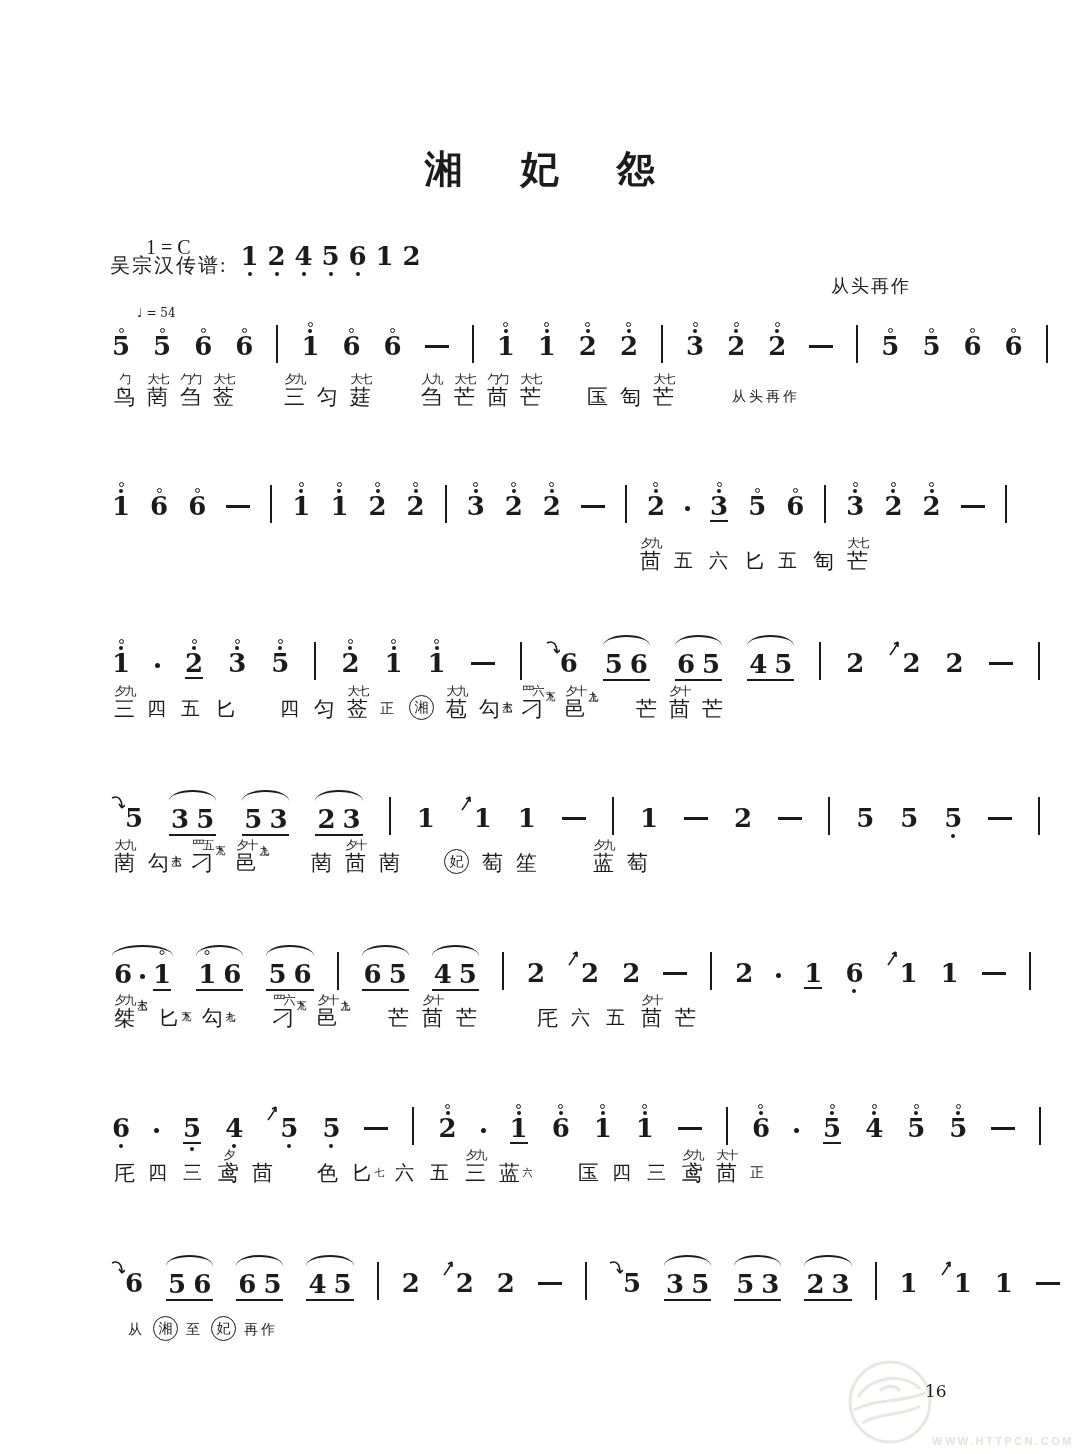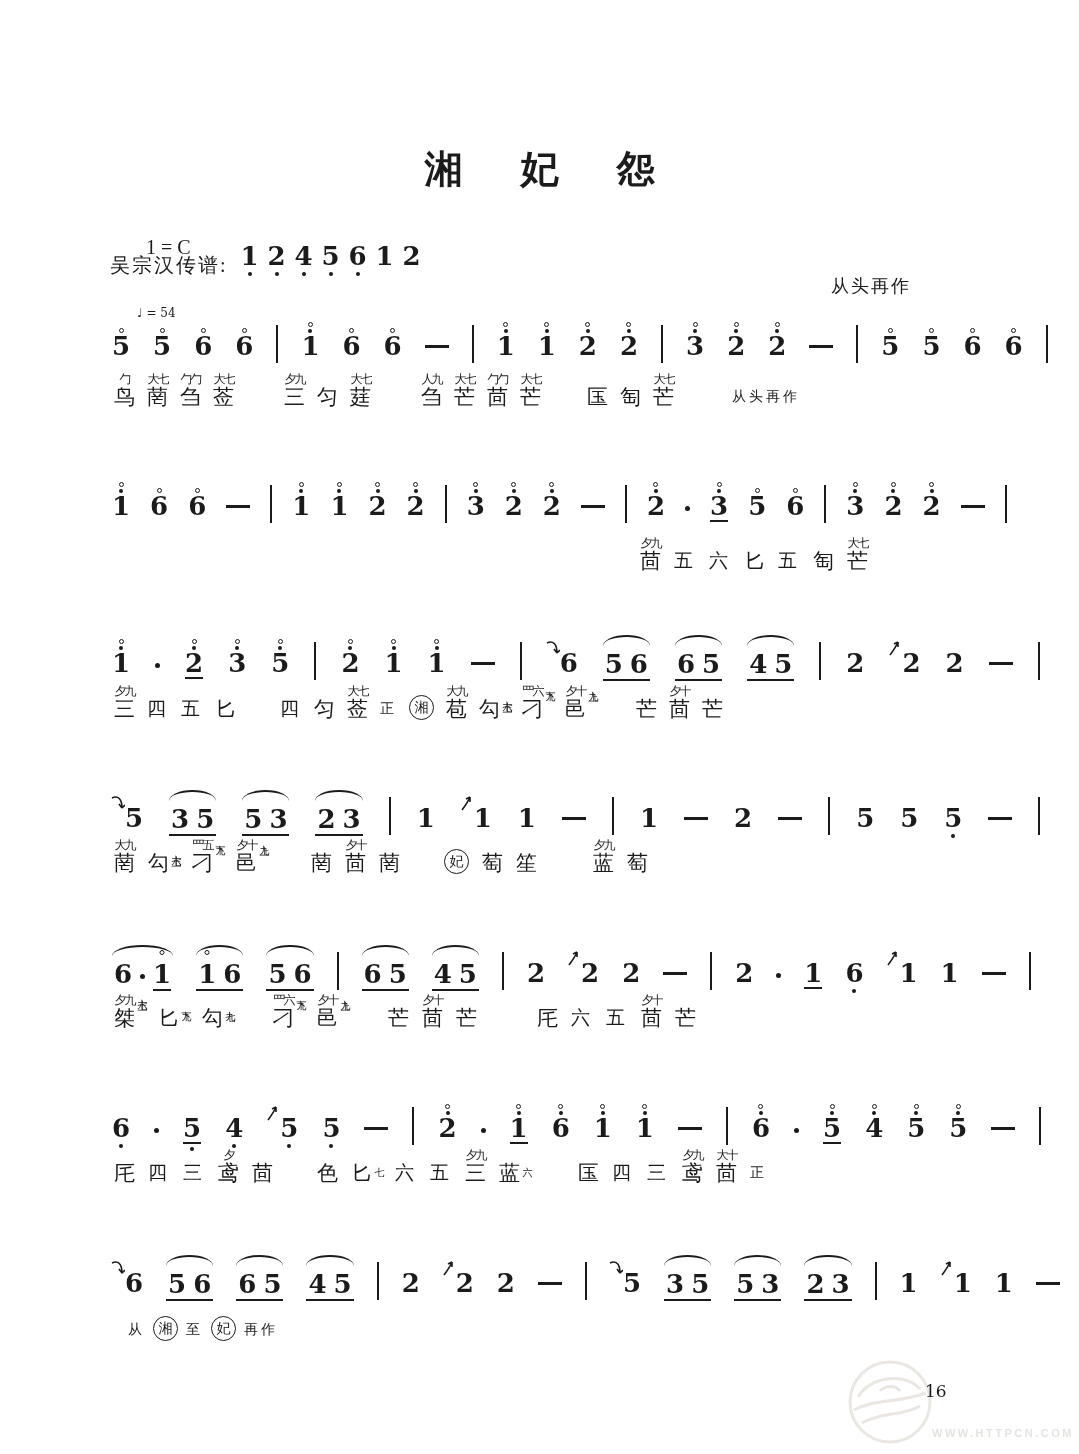--- a/index.html
+++ b/index.html
@@ -54,21 +54,21 @@
   .tx.sm{font-size:14px;line-height:24px;font-family:Liberation Serif, serif;}
   .ci{width:25px;height:25px;border:1.5px solid var(--ink);border-radius:50%;display:flex;
       align-items:center;justify-content:center;font-size:14px;line-height:1;margin-bottom:1px;
       box-sizing:border-box;}
   .gapsp{display:inline-block;height:1px;}
   
   #pagenum{position:absolute;left:925px;top:1381px;font:400 17px "DejaVu Serif",serif;z-index:3;}
   #watermark{position:absolute;left:840px;top:1355px;width:239px;height:99px;z-index:1;}
   #wm-brand{position:absolute;left:88px;top:14px;font-weight:700;font-size:47px;line-height:1;
             letter-spacing:2px;color:#edeae6;}
-  #wm-url{position:absolute;left:92px;top:72px;font:700 11px "Liberation Sans",sans-serif;
+  #wm-url{position:absolute;left:92px;top:80px;font:700 11px "Liberation Sans",sans-serif;
           letter-spacing:2.5px;color:#e6e3df;}
   #wm-logo{position:absolute;left:0;top:0;}
 </style>
 </head>
 <body>
 
 <div id="page">
   <div id="title-row">
       <span>湘</span>
       <span>妃</span>

